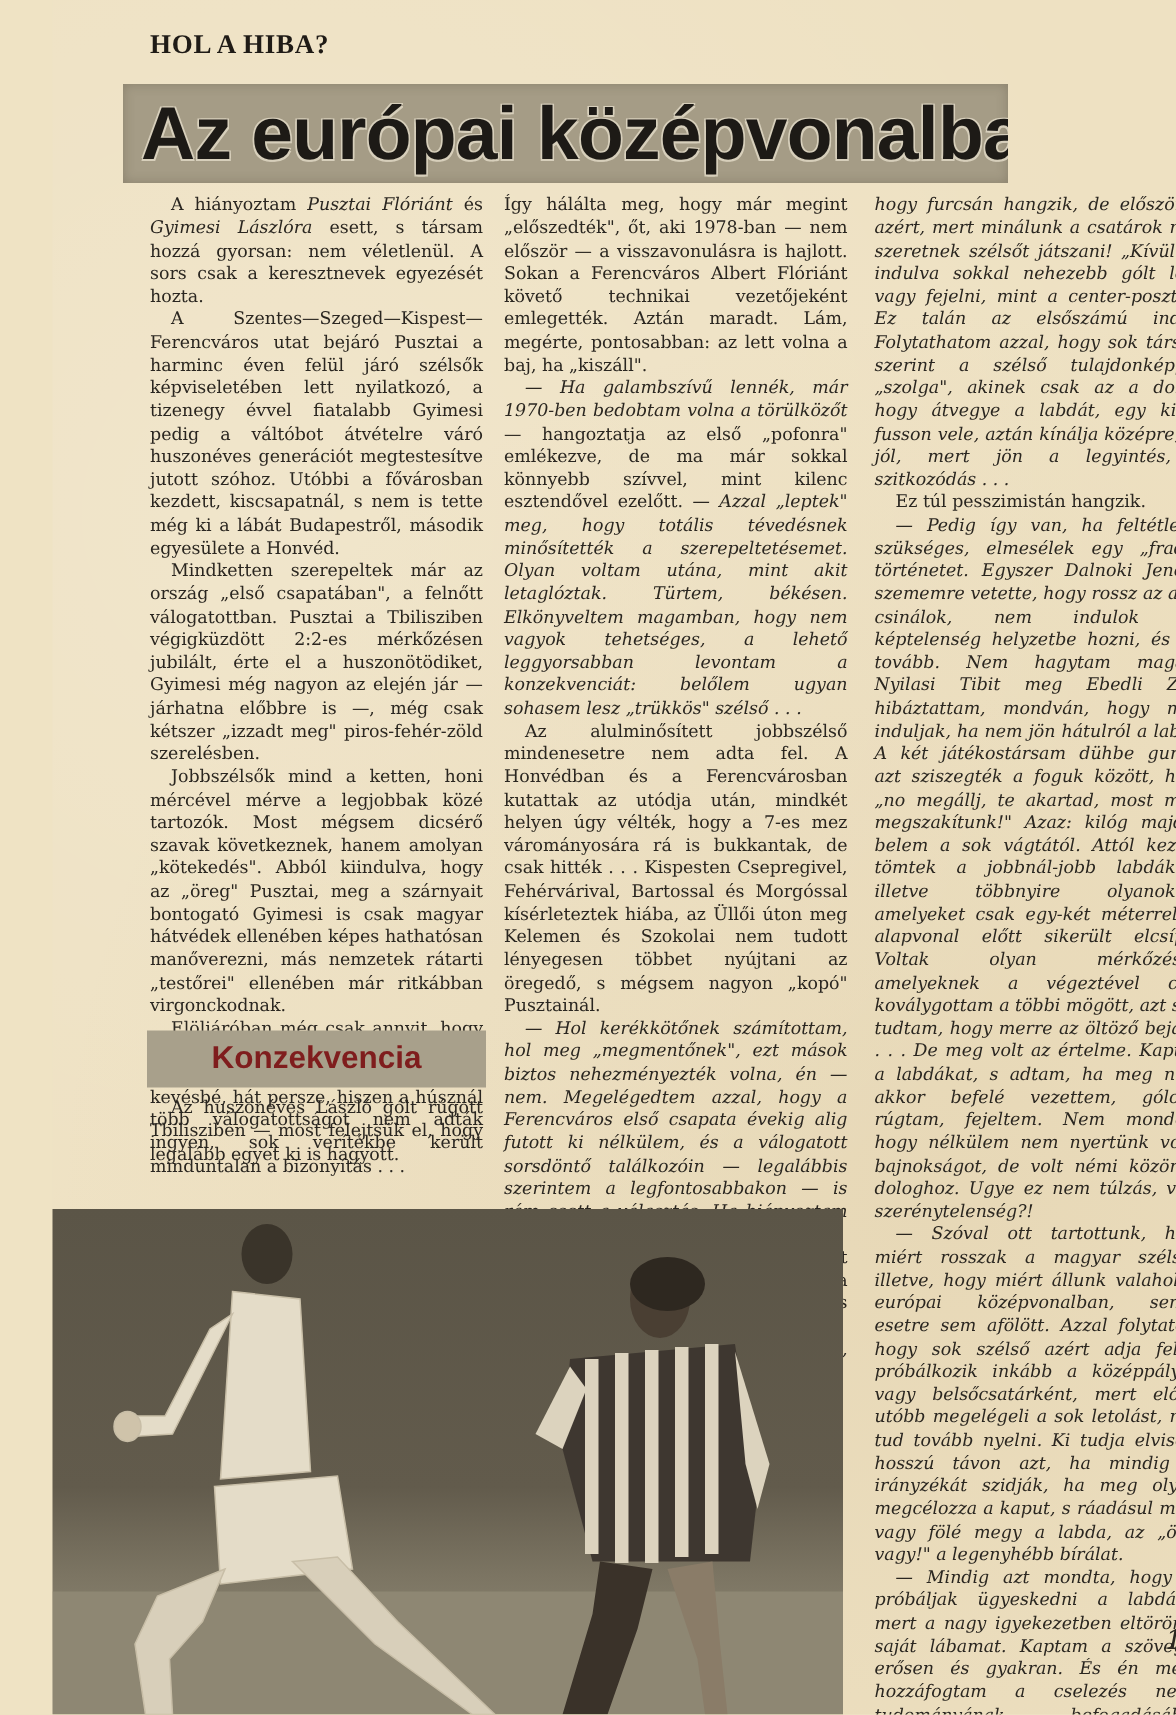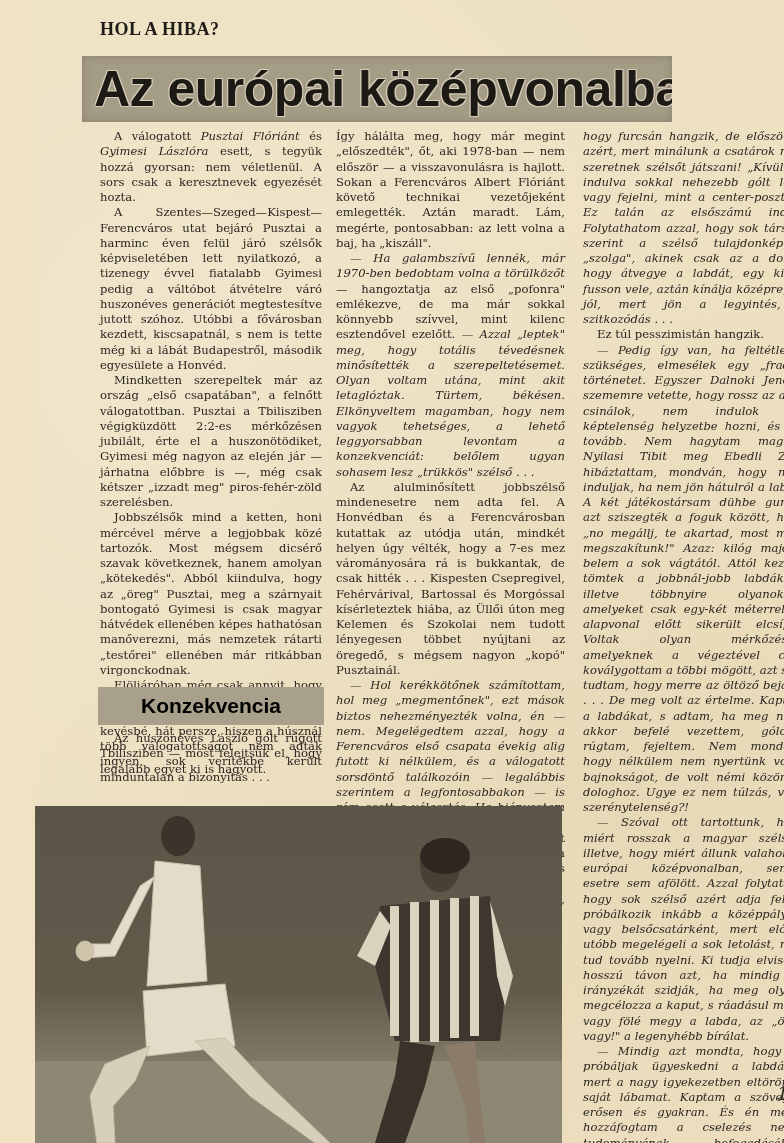--- a/index.html
+++ b/index.html
@@ -47,21 +47,21 @@
     .col1 { left: 65px; width: 222px; }
     .col2 { left: 301px; width: 229px; }
     .col3 { left: 548px; width: 222px; }
     .subhead-bar {
       position: absolute; left: 63px; top: 687px; width: 226px; height: 38px;
       background: #a8a08b;
     }
     .subhead {
       position: absolute; left: 0; right: 0; top: 4px; text-align: center;
       font-family: "Liberation Sans", sans-serif; font-weight: bold;
-      font-size: 21px; line-height: 30px; color: #000000;
+      font-size: 21px; line-height: 30px; color: #7f1d1d;
     }
     .col1b { position: absolute; left: 65px; top: 731px; width: 222px; font-size: 11.6px; line-height: 15.25px; text-align: justify; }
     .col1b p { margin: 0; text-indent: 14px; }
     .caption {
       position: absolute; left: 100px; top: 789px; width: 430px;
       font-family: "DejaVu Serif", serif; font-weight: bold; font-size: 9.5px;
       letter-spacing: 0.4px; color: #2a2620; white-space: nowrap;
     }
     .photo {
       position: absolute; left: 0; top: 806px; width: 527px; height: 337px;
@@ -80,21 +80,21 @@
 
 <div class="page">
 
   <div class="kicker">HOL A HIBA?</div>
 
   <div class="headline-bar">
     <div class="headline">Az európai középvonalban...</div>
   </div>
 
   <div class="col col1">
-      <p><span>A válogatott </span><em>Pusztai Flóriánt</em><span> és </span><em>Gyimesi Lászlóra</em><span> esett, s tegyük hozzá gyorsan: nem véletlenül. A sors csak a keresztnevek egyezését hozta.</span></p>
+      <p><span>A hiányoztam </span><em>Pusztai Flóriánt</em><span> és </span><em>Gyimesi Lászlóra</em><span> esett, s társam hozzá gyorsan: nem véletlenül. A sors csak a keresztnevek egyezését hozta.</span></p>
       <p>A Szentes—Szeged—Kispest—Ferencváros utat bejáró Pusztai a harminc éven felül járó szélsők képviseletében lett nyilatkozó, a tizenegy évvel fiatalabb Gyimesi pedig a váltóbot átvételre váró huszonéves generációt megtestesítve jutott szóhoz. Utóbbi a fővárosban kezdett, kiscsapatnál, s nem is tette még ki a lábát Budapestről, második egyesülete a Honvéd.</p>
       <p>Mindketten szerepeltek már az ország „első csapatában", a felnőtt válogatottban. Pusztai a Tbilisziben végigküzdött 2:2-es mérkőzésen jubilált, érte el a huszonötödiket, Gyimesi még nagyon az elején jár — járhatna előbbre is —, még csak kétszer „izzadt meg" piros-fehér-zöld szerelésben.</p>
       <p>Jobbszélsők mind a ketten, honi mércével mérve a legjobbak közé tartozók. Most mégsem dicsérő szavak következnek, hanem amolyan „kötekedés". Abból kiindulva, hogy az „öreg" Pusztai, meg a szárnyait bontogató Gyimesi is csak magyar hátvédek ellenében képes hathatósan manőverezni, más nemzetek rátarti „testőrei" ellenében már ritkábban virgonckodnak.</p>
       <p>Elöljáróban még csak annyit, hogy a kritikus szemléletű beszélgetés közben Pusztai „szorulhatott" kevésbé, hát persze, hiszen a húsznál több válogatottságot nem adták ingyen, sok verítékbe került minduntalan a bizonyítás . . .</p>
     </div>
 
   <div class="subhead-bar">
     <div class="subhead">Konzekvencia</div>
   </div>
 

